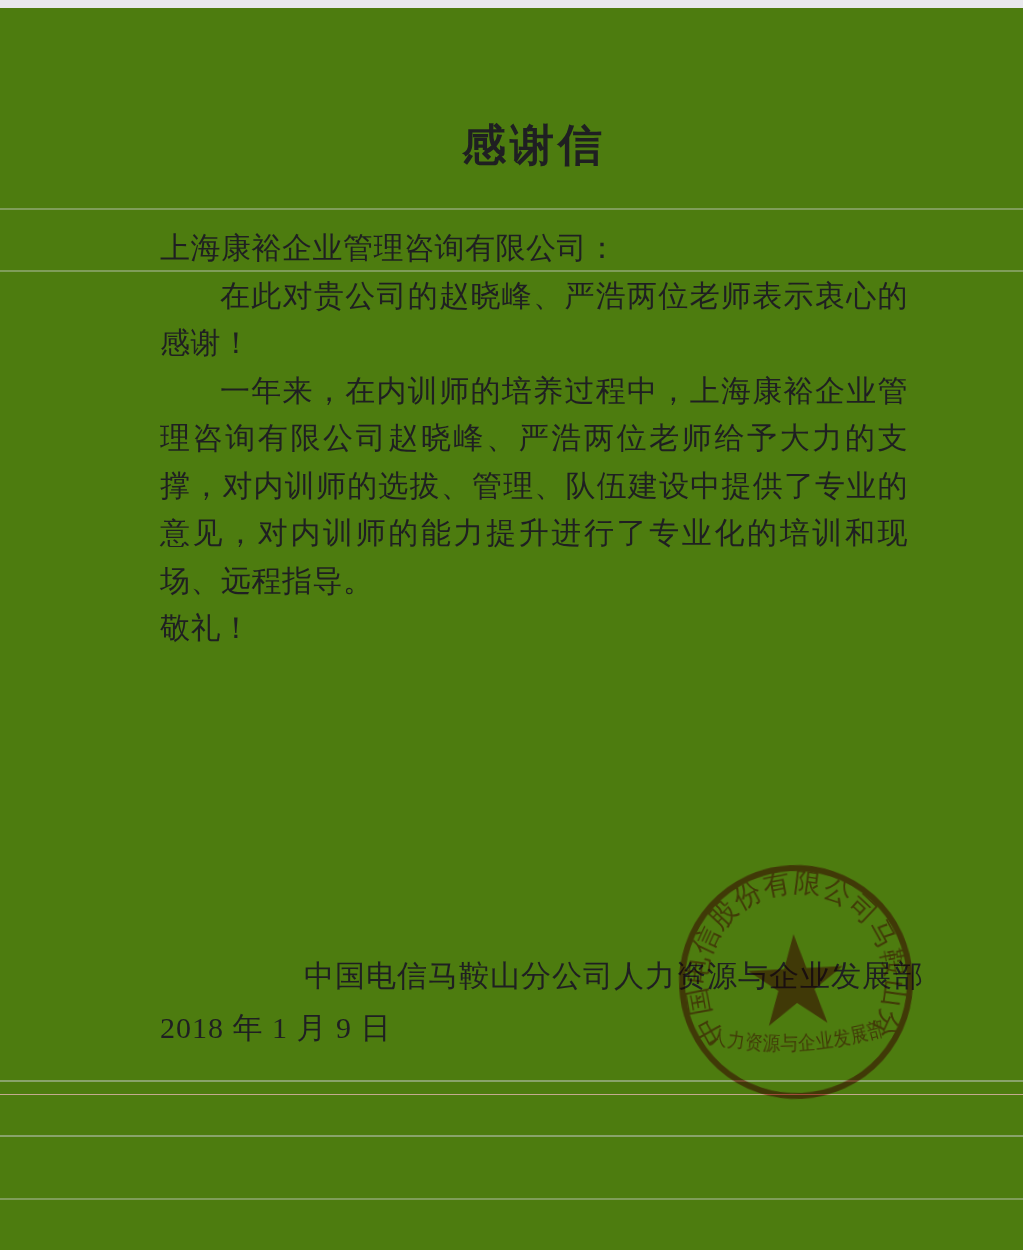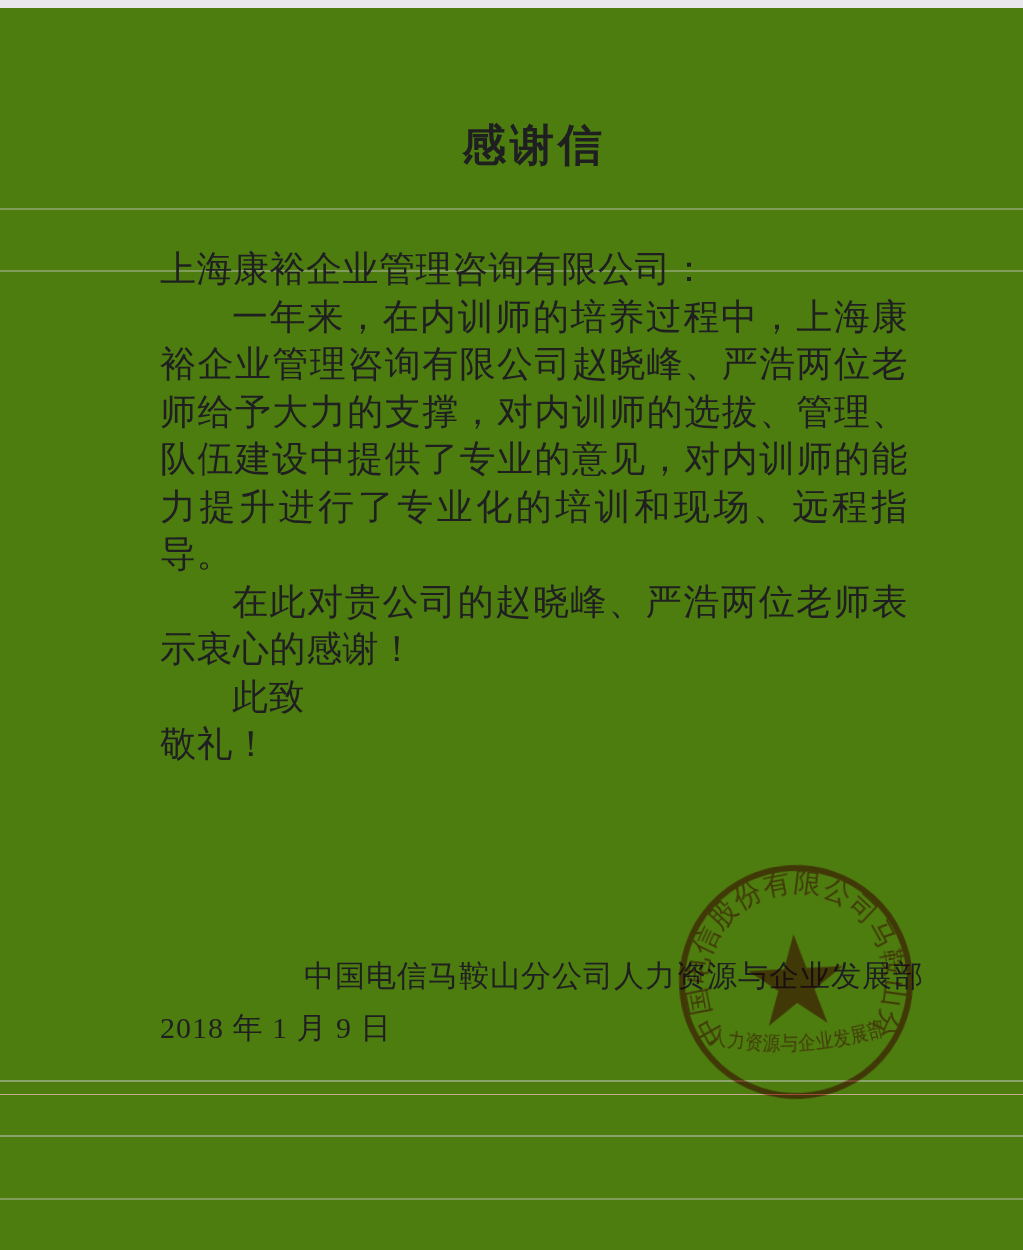--- a/index.html
+++ b/index.html
@@ -34,24 +34,24 @@
     top: 108px;
     left: 160px;
     width: 748px;
     text-align: center;
     font-size: 44px;
     font-weight: bold;
     letter-spacing: 4px;
   }
   .body-text {
     position: absolute;
-    top: 238px;
+    top: 216px;
     left: 160px;
     width: 748px;
-    font-size: 36px;
+    font-size: 30px;
     line-height: 47.5px;
     text-align: justify;
     text-justify: inter-character;
     letter-spacing: 0.5px;
   }
   .body-text p { margin: 0; }
   .body-text .para { text-indent: 2em; }
   .closing-cizhi { text-indent: 2em; }
   .closing-jingli { text-indent: 0; }
 
@@ -99,23 +99,22 @@
   <div class="scanline faint" style="top:262px"></div>
   <div class="scanline gray" style="top:1072px"></div>
   <div class="scanline pink" style="top:1086px"></div>
   <div class="scanline gray" style="top:1127px"></div>
   <div class="scanline faint" style="top:1190px"></div>
 
   <div class="doc-title">感谢信</div>
 
   <div class="body-text">
     <p>上海康裕企业管理咨询有限公司：</p>
+    <p class="para">在此对贵公司的赵晓峰、严浩两位老师表示衷心的感谢！</p>
     <p class="para">一年来，在内训师的培养过程中，上海康裕企业管理咨询有限公司赵晓峰、严浩两位老师给予大力的支撑，对内训师的选拔、管理、队伍建设中提供了专业的意见，对内训师的能力提升进行了专业化的培训和现场、远程指导。</p>
-    <p class="para">在此对贵公司的赵晓峰、严浩两位老师表示衷心的感谢！</p>
-    <p class="closing-cizhi">此致</p>
     <p class="closing-jingli">敬礼！</p>
   </div>
 
   <div class="signature-line">中国电信马鞍山分公司人力资源与企业发展部</div>
 
   <div class="date-line">2018 年 1 月 9 日</div>
 
   <svg class="seal" viewBox="0 0 240 240" xmlns="http://www.w3.org/2000/svg">
     <defs>
       <filter id="sealblur">

